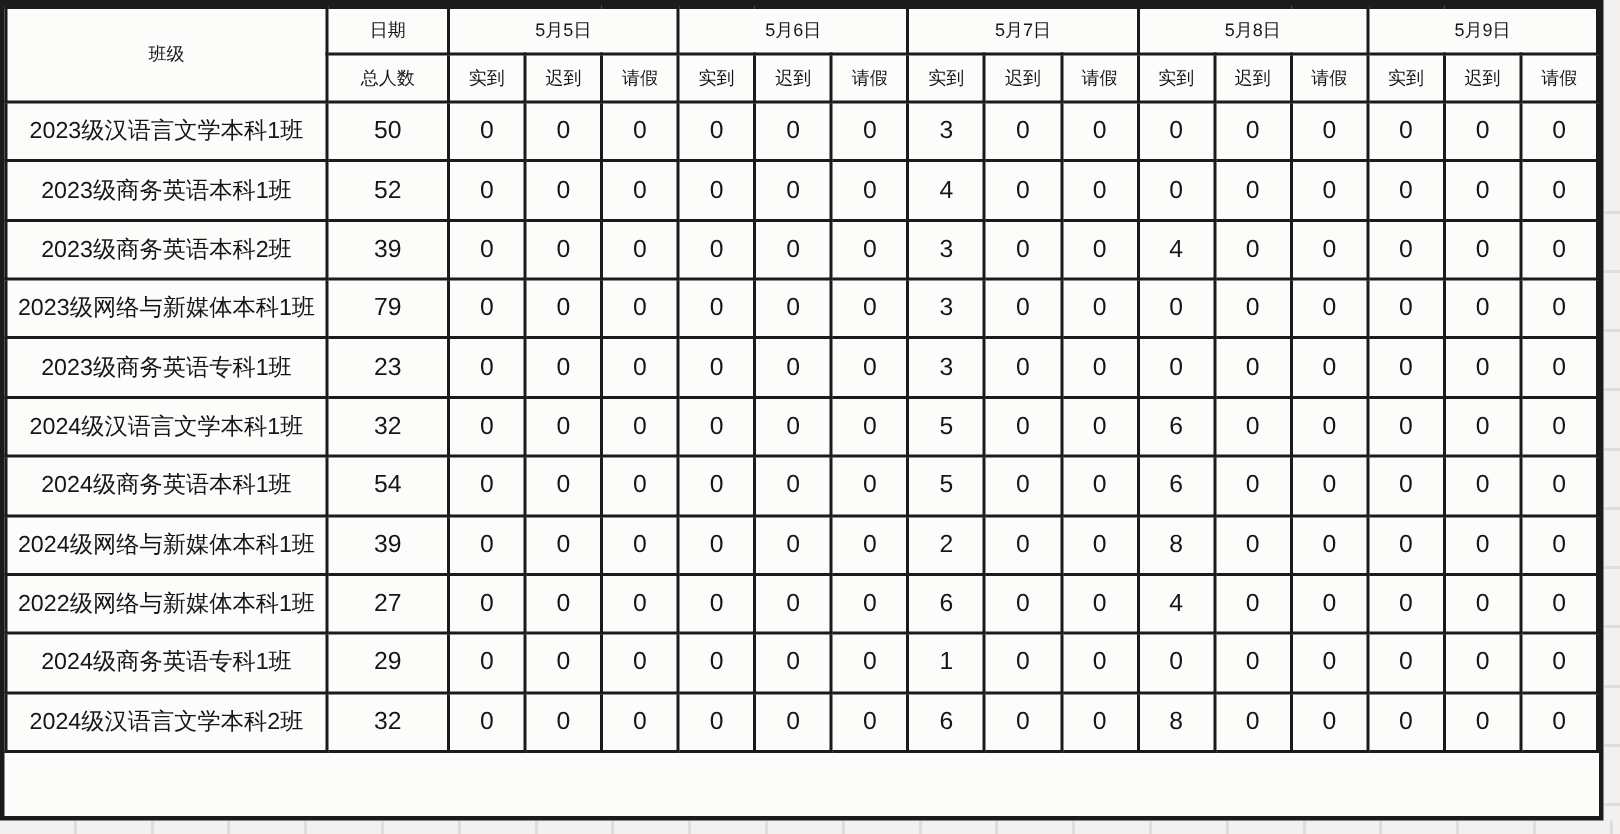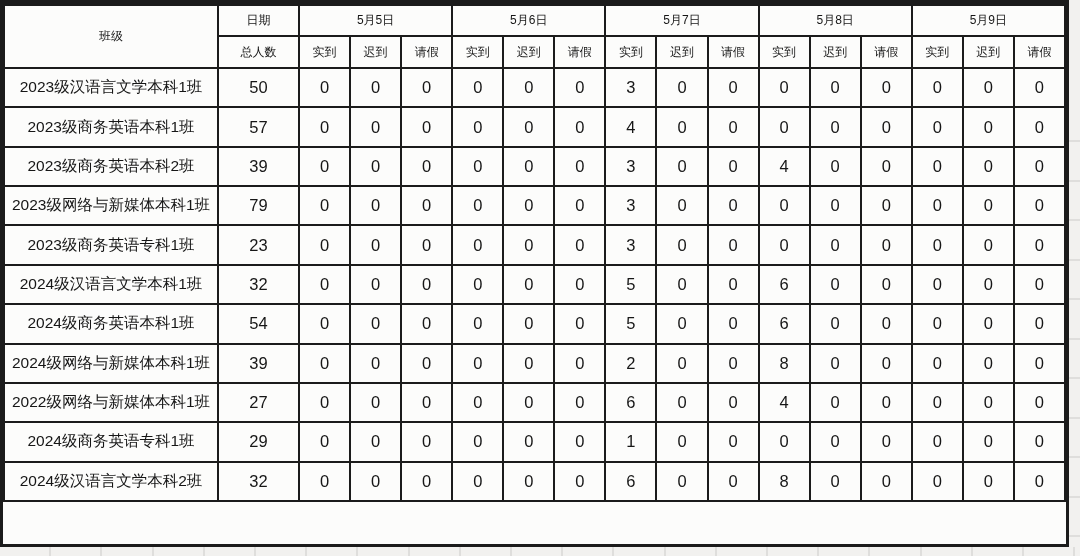--- a/index.html
+++ b/index.html
@@ -144,21 +144,21 @@
             <td class="num">0</td>
             <td class="num">0</td>
             <td class="num">0</td>
             <td class="num">0</td>
             <td class="num">0</td>
             <td class="num">0</td>
             <td class="num">0</td>
           </tr>
           <tr>
             <td class="cls">2023级商务英语本科1班</td>
-            <td class="num">57</td>
+            <td class="num">52</td>
             <td class="num">0</td>
             <td class="num">0</td>
             <td class="num">0</td>
             <td class="num">0</td>
             <td class="num">0</td>
             <td class="num">0</td>
             <td class="num">4</td>
             <td class="num">0</td>
             <td class="num">0</td>
             <td class="num">0</td>

